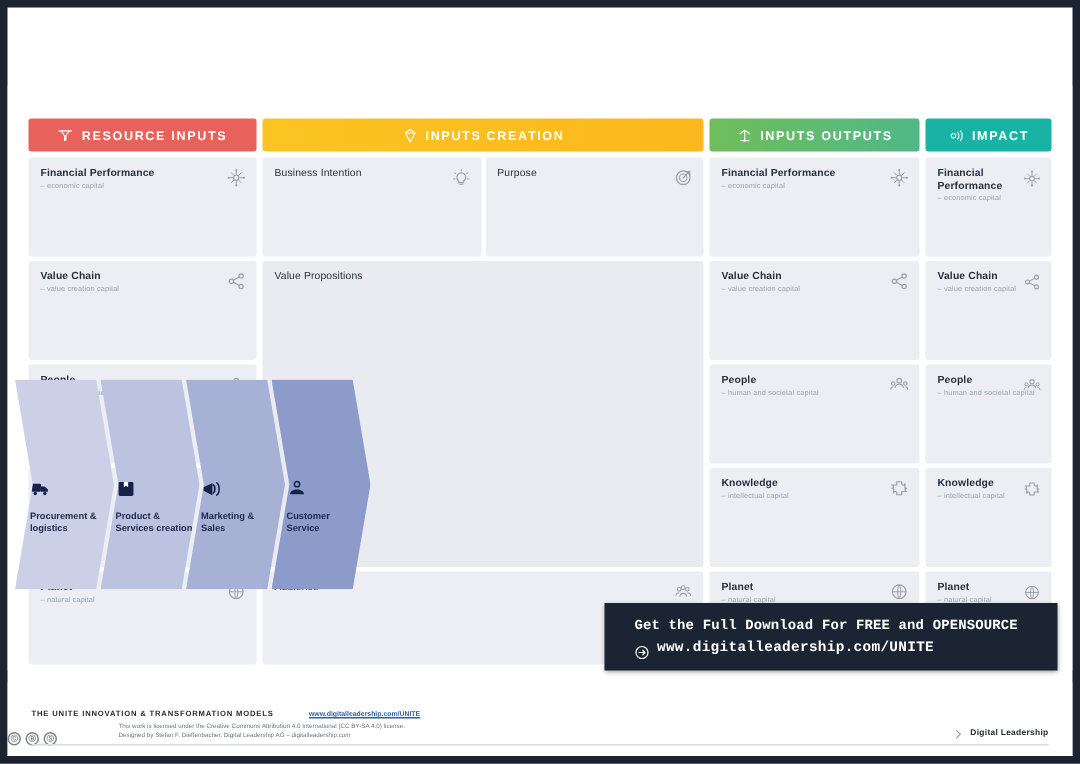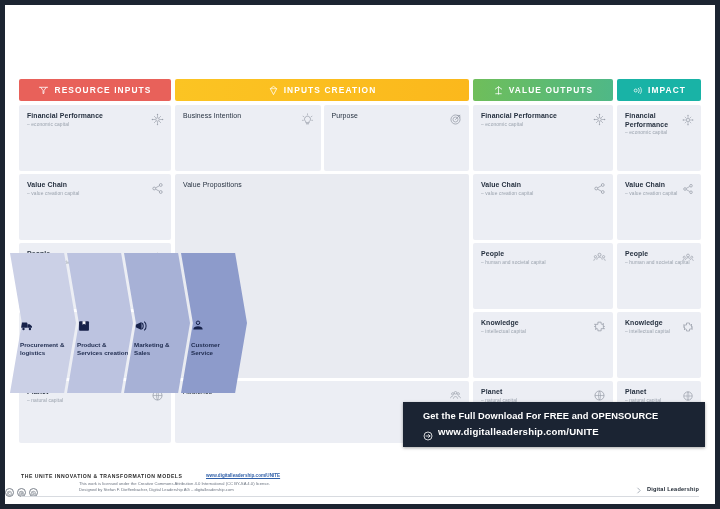--- a/index.html
+++ b/index.html
@@ -93,20 +93,21 @@
     font-size: 6.2px; font-weight: bold; color: #1d2a4d;
     line-height: 1.35;
   }
 
   
   #promo {
     position: absolute; left: 398px; top: 397px;
     width: 302px; height: 45px;
     background: #1b2433;
     box-shadow: 0 1px 3px rgba(0,0,0,.35);
+    font-family: Liberation Mono, monospace;
   }
   #promo .l1 {
     position: absolute; left: 20px; top: 9px;
     font-size: 9.3px; font-weight: bold; color: #ffffff;
     letter-spacing: .1px; white-space: nowrap;
   }
   #promo .l2 {
     position: absolute; left: 35px; top: 24px;
     font-size: 9.6px; font-weight: bold; color: #ffffff;
     letter-spacing: .2px; white-space: nowrap;
@@ -270,21 +271,21 @@
         </div>
       </div>
       <div class="col" style="left: 468px; width: 140px;">
         <div class="colhead" style="background: linear-gradient(90deg, rgb(111, 190, 90), rgb(79, 184, 135));">
           <span class="hicon">
             <svg width="11" height="11" viewBox="0 0 24 24">
               <path d="M12 4v16M5 9l7-5 7 5" fill="none" stroke="#ffffff" stroke-width="1.7" stroke-linecap="round" stroke-linejoin="round"></path>
               <path d="M6 19h12" stroke="#ffffff" stroke-width="1.7" stroke-linecap="round"></path>
             </svg>
           </span>
-          <span class="htxt">VALUE OUTPUTS</span>
+          <span class="htxt">INPUTS OUTPUTS</span>
         </div>
         <div class="cells">
           <div class="cell" style="height: 66px;">
             <div class="ttl">Financial Performance</div>
             <div class="sub">– economic capital</div>
             <div class="cicon"><svg width="13" height="13" viewBox="0 0 24 24">
                 <circle cx="12" cy="12" r="3.2" fill="none" stroke="#2a3446" stroke-width="1.4"></circle>
                 <g stroke="#2a3446" stroke-width="1.2">
                   <path d="M12 3v5M12 16v5M3 12h5M16 12h5M5.6 5.6l3.5 3.5M14.9 14.9l3.5 3.5M18.4 5.6l-3.5 3.5M9.1 14.9l-3.5 3.5"></path>
                 </g>

